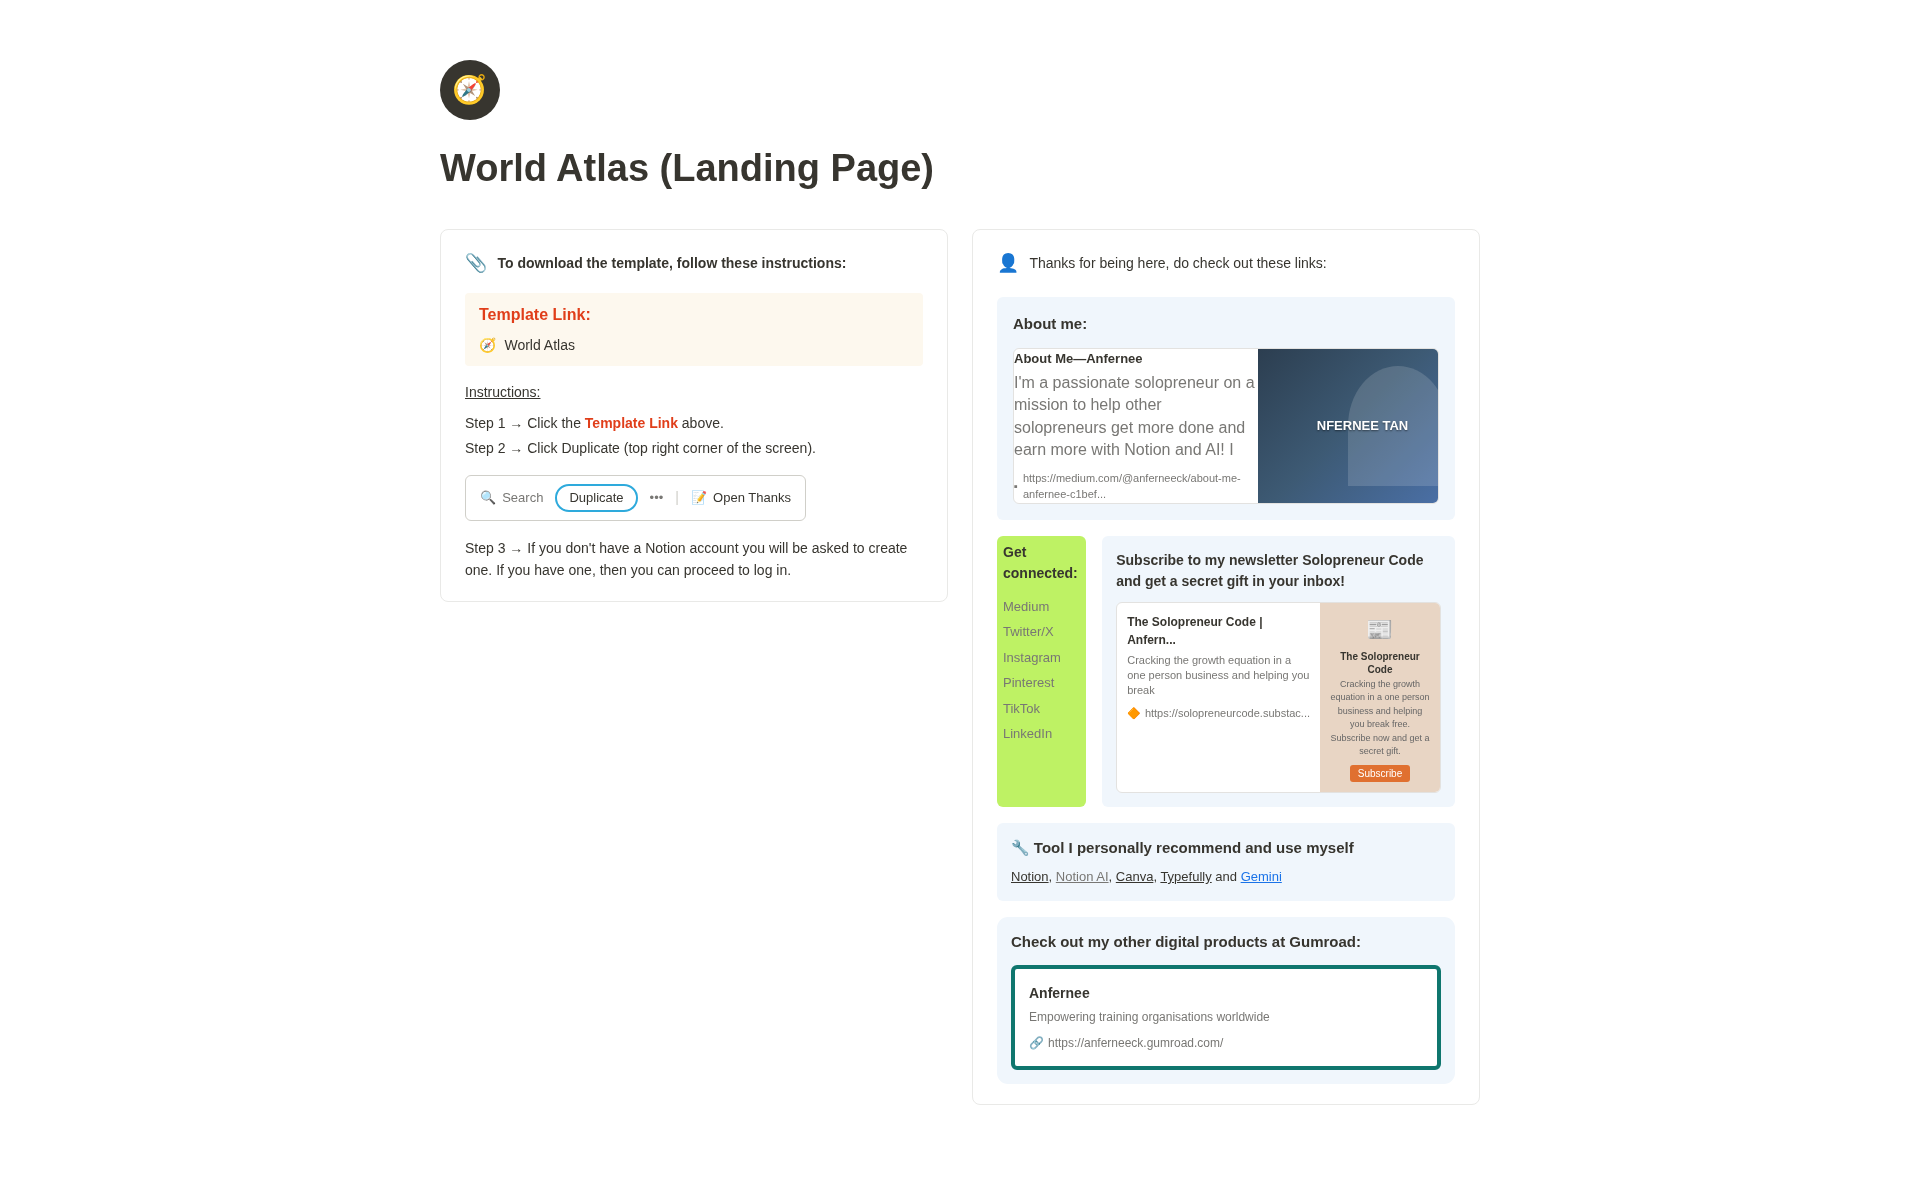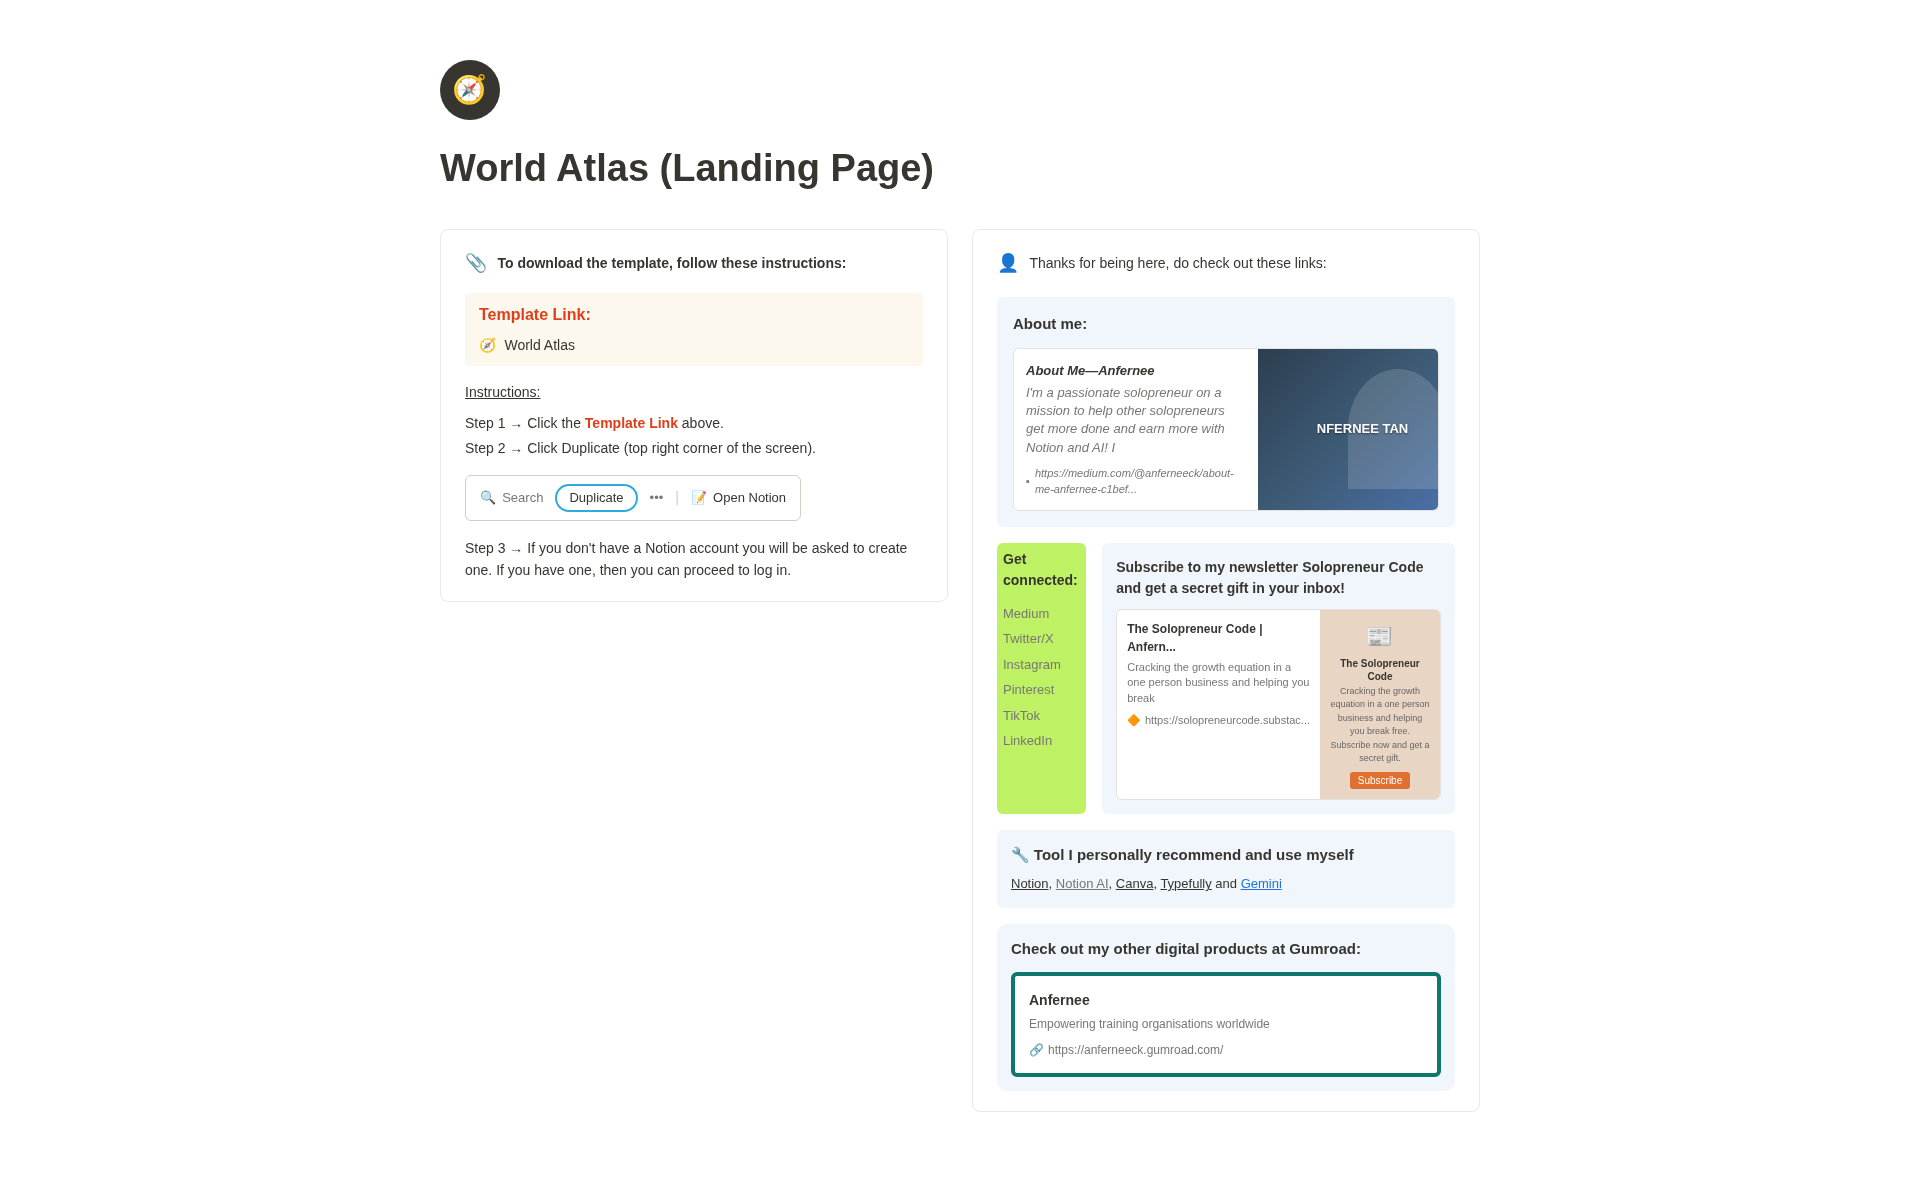--- a/index.html
+++ b/index.html
@@ -167,30 +167,28 @@
     }
     .about-me-card {
       border: 1px solid #e3e2e0;
       border-radius: 6px;
       overflow: hidden;
       display: flex;
       background: #fff;
     }
     .about-me-content {
       flex: 1;
-      padding: 12px;
-      font-style: italic;
     }
     .about-me-title {
       font-weight: 600;
       font-size: 13px;
       margin-bottom: 4px;
     }
     .about-me-desc {
-      font-size: 13px;
+      font-size: 16px;
       color: #787774;
       margin-bottom: 8px;
       line-height: 1.4;
     }
     .about-me-link {
       display: flex;
       align-items: center;
       gap: 5px;
       font-size: 11px;
       color: #787774;
@@ -425,21 +423,21 @@
           <span>🔍</span>
           <span>Search</span>
         </div>
         <div class="notion-duplicate">
           <span>Duplicate</span>
         </div>
         <span class="notion-dots">•••</span>
         <span class="notion-divider">|</span>
         <div class="notion-open">
           <span>📝</span>
-          <span>Open Notion</span>
+          <span>Open Thanks</span>
         </div>
       </div>
 
       <div class="step3-text">
         <span>Step 3 → </span><span>If you don't have a Notion account you will be asked to create one. If you have one, then you can proceed to log in.</span>
       </div>
     </div>
 
     <div class="right-card">
       <div class="right-header">

